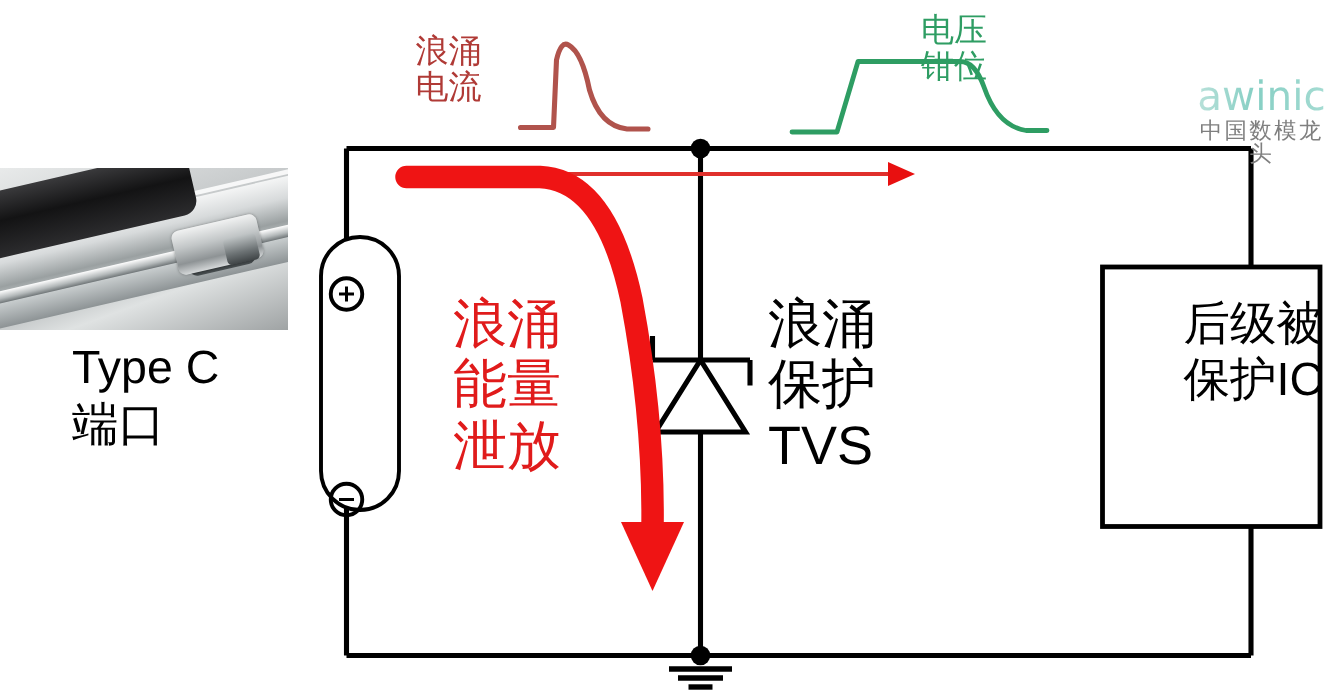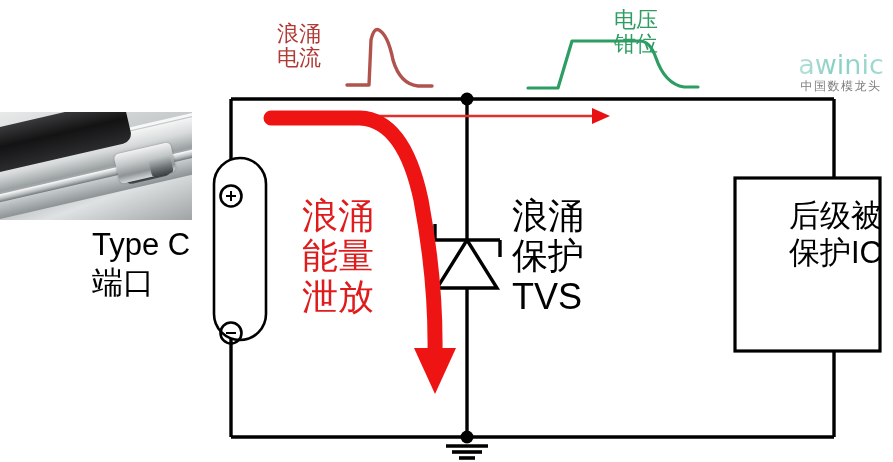--- a/index.html
+++ b/index.html
@@ -34,21 +34,21 @@
     color: #9ed7cd;
     background: linear-gradient(90deg,#bfe3dc 0%, #86cfc4 45%, #a8ddd4 100%);
     -webkit-background-clip: text;
     background-clip: text;
     -webkit-text-fill-color: transparent;
     font-family: "DejaVu Sans", sans-serif;
     margin-top: 43px;
   }
   #brand-sub {
     margin-top: 2px;
-    font-size: 12px;
+    font-size: 15px;
     color: #7f7f7f;
     letter-spacing: 1.5px;
   }
 
   
   .wave-label {
     line-height: 1.08;
     white-space: pre-line;
   }
   #surge-label {
@@ -118,21 +118,20 @@
   }
 
   
   #typec-caption {
     left: 48px; top: 226px;
     width: 170px;
     font-size: 31px;
     color: #000;
     line-height: 1.24;
     white-space: pre-line;
-    margin-left: 44px;
   }
 
   
   #discharge-label {
     left: 302px; top: 196px;
     font-size: 36px;
     color: #e01b1b;
     line-height: 1.12;
     white-space: pre-line;
     letter-spacing: 0px;

